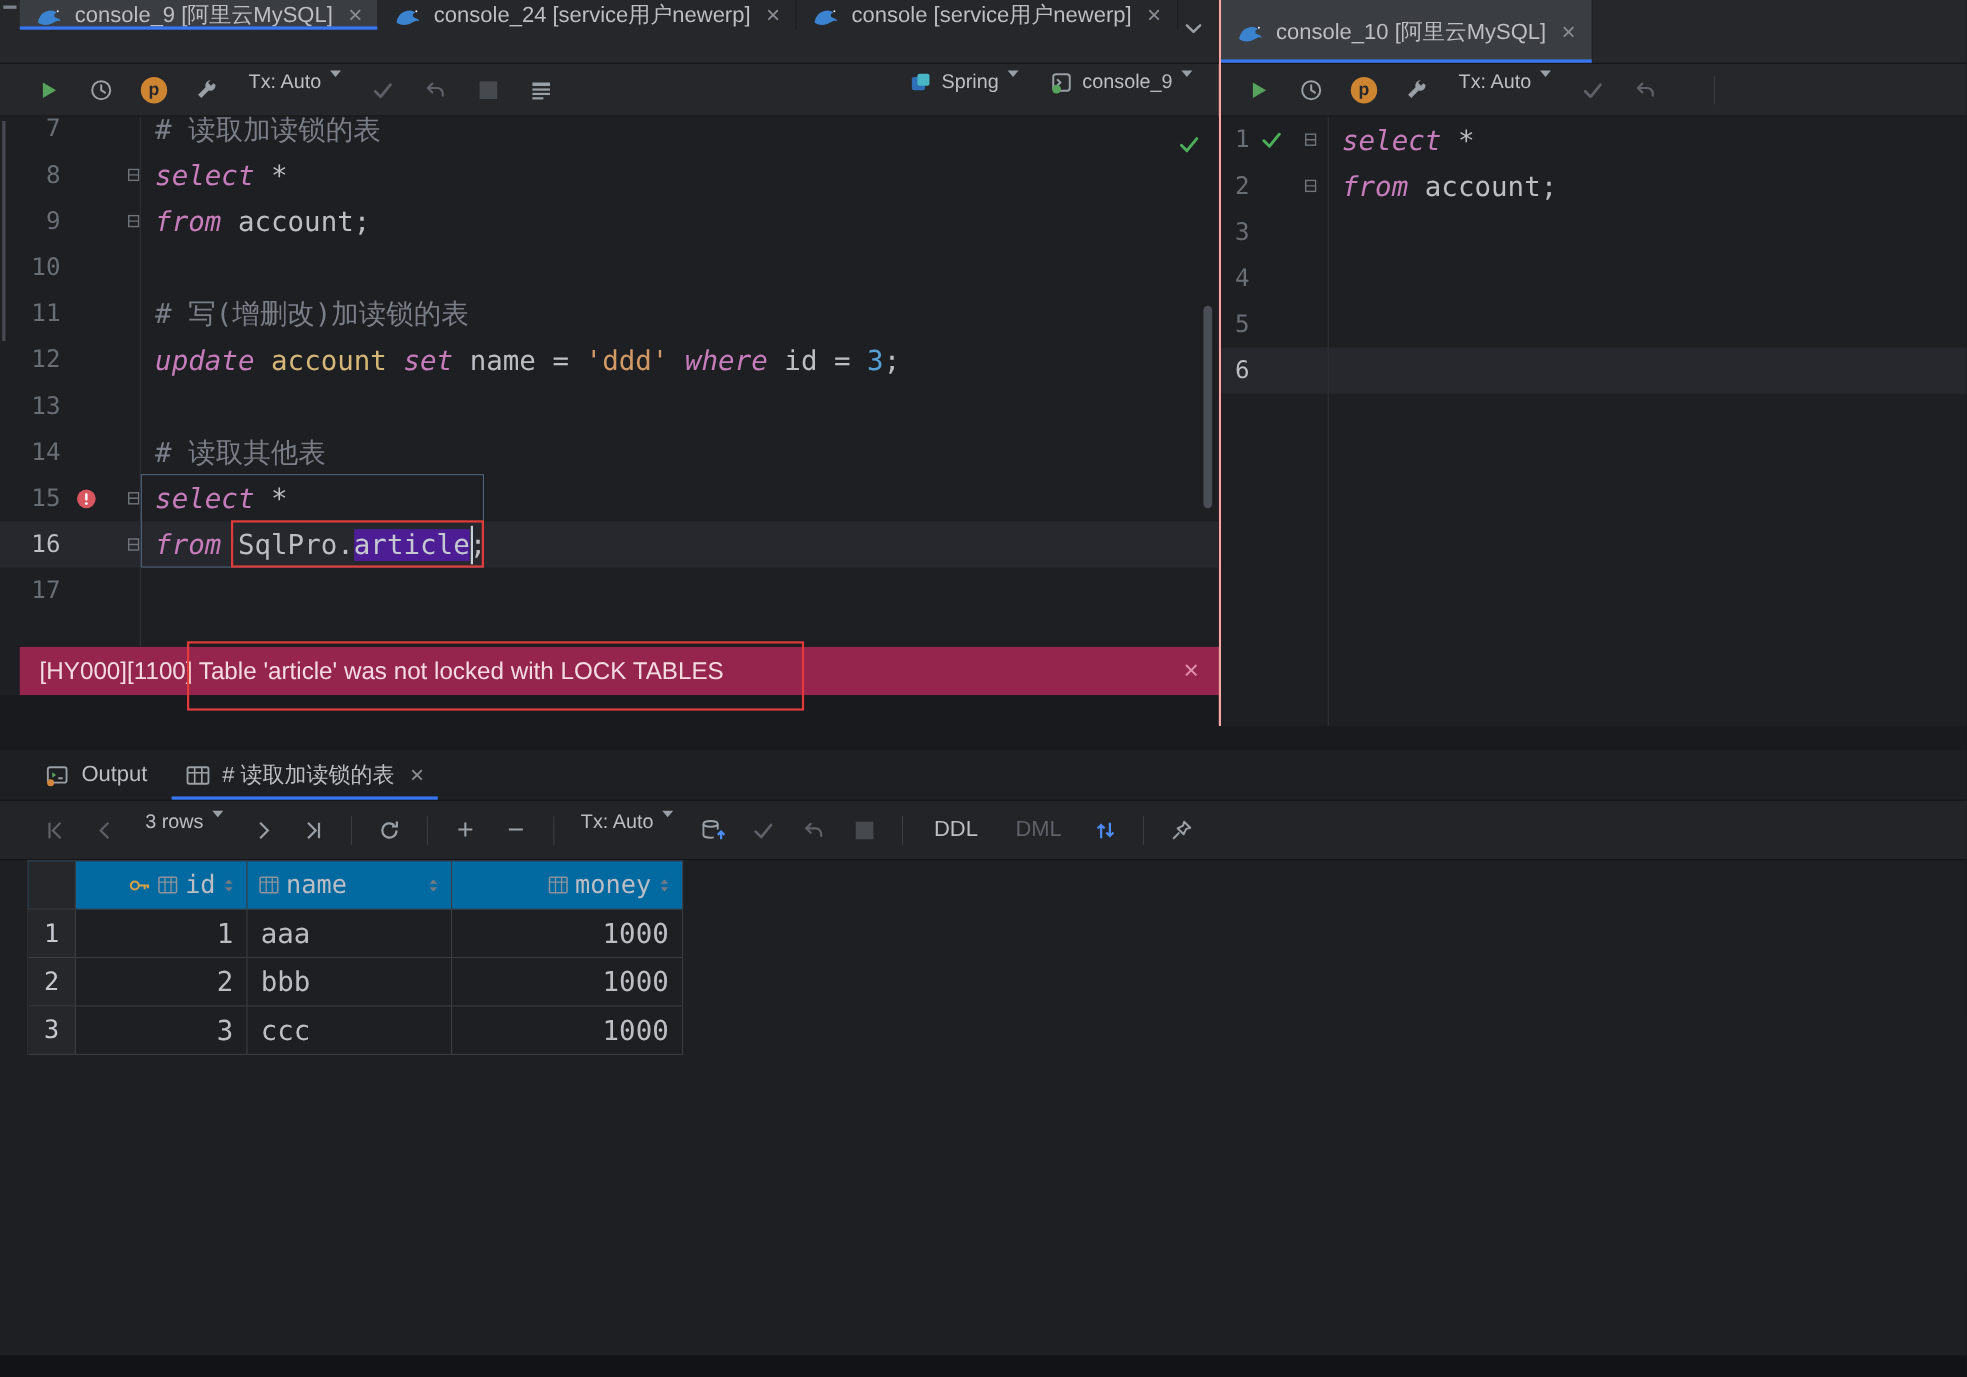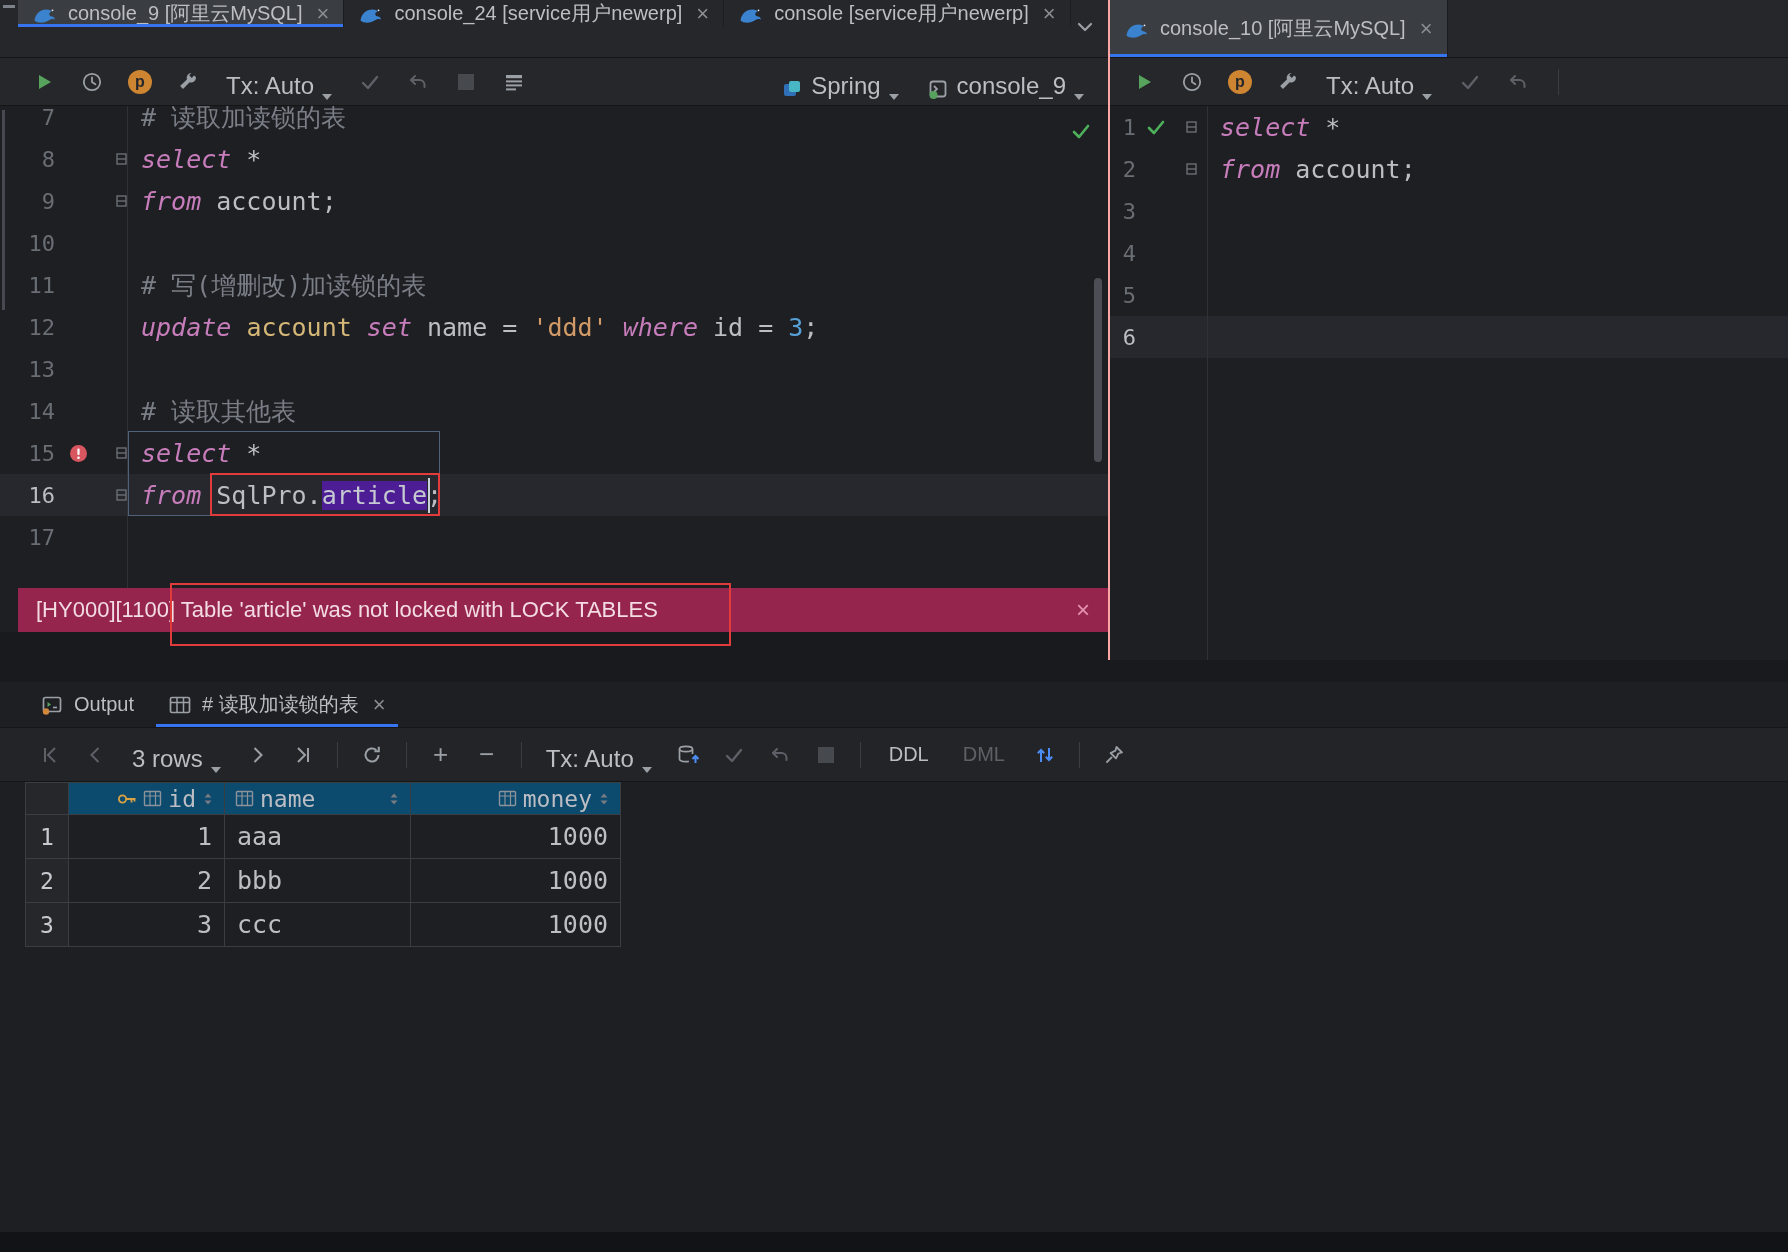--- a/index.html
+++ b/index.html
@@ -20,21 +20,21 @@
   .tab { display: flex; align-items: center; gap: 10px; padding: 0 14px; font-size: 20px; color: #bcbec4; position: relative; border-right: 1px solid #1c1d20; cursor: default; }
   .tab.active { background: #3a3d41; }
   .tab.active::after { content: ""; position: absolute; left: 0; right: 0; bottom: 0; height: 3px; background: #3674f0; }
   .tab-close { color: #8a8e94; font-size: 22px; line-height: 1; margin-left: 4px; }
   .tab-overflow { margin-left: auto; align-self: center; margin-right: 12px; }
 
   
   .toolbar { height: 48px; background: #26272a; display: flex; align-items: center; gap: 8px; padding: 0 14px 0 24px; border-bottom: 1px solid #141517; }
   .tbtn { width: 40px; height: 36px; display: flex; align-items: center; justify-content: center; border-radius: 4px; flex: none; }
   .pbadge { width: 24px; height: 24px; border-radius: 50%; background: #cd8532; color: #26272a; font-weight: bold; font-size: 16px; display: flex; align-items: center; justify-content: center; }
-  .dd { display: flex; align-items: flex-end; gap: 8px; padding: 0 10px; height: 36px; font-size: 24px; color: #bcbec4; flex: none; }
+  .dd { display: flex; align-items: flex-start; gap: 8px; padding: 0 10px; height: 36px; font-size: 18px; color: #bcbec4; flex: none; }
   .chev { width: 0; height: 0; border-left: 5px solid transparent; border-right: 5px solid transparent; border-top: 6px solid #9aa0a6; }
   .stopsq { width: 16px; height: 16px; background: #46494e; }
   .spacer { flex: 1; }
   .sep { width: 1px; height: 26px; background: #3a3d42; margin: 0 8px; flex: none; }
 
   
   .editor { flex: 1; position: relative; background: #1e1f22; overflow: hidden; font-family: "DejaVu Sans Mono", monospace; }
   .vline { position: absolute; top: 0; bottom: 0; width: 1px; background: #2e3136; }
   .pane-left .vline { left: 127px; }
   .pane-right .vline { left: 97px; }
@@ -72,21 +72,21 @@
   .btabs { height: 46px; display: flex; align-items: stretch; padding-left: 28px; gap: 10px; border-bottom: 1px solid #141517; background: #1e1f22; }
   .btab { display: flex; align-items: center; gap: 10px; padding: 0 12px; font-size: 20px; color: #bcbec4; position: relative; }
   .btab.active::after { content: ""; position: absolute; left: 0; right: 0; bottom: 0; height: 3px; background: #3674f0; }
   .btoolbar { height: 54px; display: flex; align-items: center; gap: 6px; padding-left: 30px; background: #232428; border-bottom: 1px solid #141517; }
   .txt-btn { font-size: 20px; color: #bcbec4; padding: 0 14px; flex: none; }
   .txt-btn.disabled { color: #5d6167; }
   .glyph-btn { font-size: 26px; color: #9aa0a6; width: 40px; text-align: center; flex: none; }
 
   
   .grid { margin-left: 25px; width: fit-content; border-top: 1px solid #3a3d42; border-left: 1px solid #3a3d42; font-family: "DejaVu Sans Mono", monospace; }
-  .hrow { display: flex; height: 32px; background: #0c4a6e; justify-content: center; }
+  .hrow { display: flex; height: 44px; background: #0369a1; justify-content: center; }
   .grow { display: flex; height: 44px; background: #1e1f22; }
   .gcell { width: 43px; flex: none; display: flex; align-items: center; justify-content: center; border-right: 1px solid #3a3d42; border-bottom: 1px solid #3a3d42; color: #c6c9cf; font-size: 23px; background: #26272b; }
   .hcell { display: flex; align-items: center; gap: 6px; padding: 0 10px; border-right: 1px solid #3a3d42; border-bottom: 1px solid #3a3d42; font-size: 23px; color: #bcbec4; }
   .cell { display: flex; align-items: center; padding: 0 12px; border-right: 1px solid #3a3d42; border-bottom: 1px solid #3a3d42; font-size: 25px; color: #bcbec4; }
   .c0 { width: 156px; }
   .c1 { width: 186px; }
   .c2 { width: 210px; }
   .hcell.c0, .hcell.c2 { justify-content: flex-end; }
   .cell.c0, .cell.c2 { justify-content: flex-end; }
   .hspace { flex: 1; }

